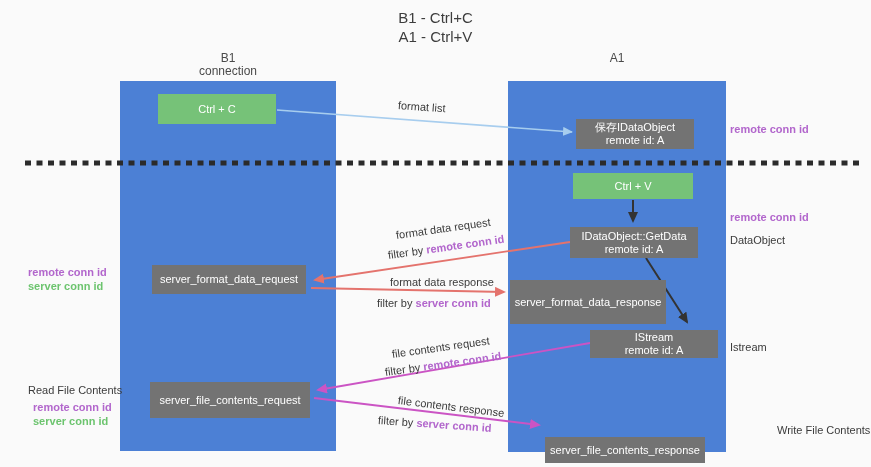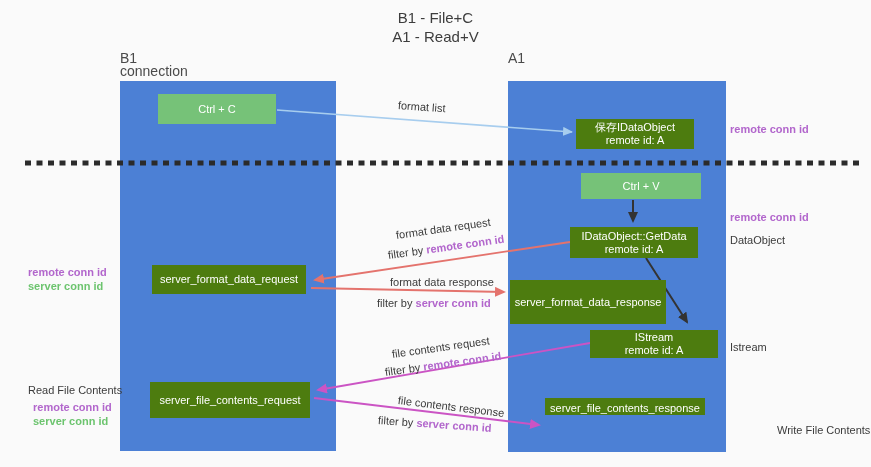--- a/index.html
+++ b/index.html
@@ -1,44 +1,44 @@
 <!DOCTYPE html>
 <html><head>
 <meta charset="utf-8">
 <style>
   * { margin:0; padding:0; box-sizing:border-box; }
   html,body { width:871px; height:467px; }
   body { background:#fafafa; font-family:"Liberation Sans","DejaVu Sans",sans-serif; overflow:hidden; }
   .stage { position:relative; width:871px; height:467px; background:#fafafa; }
   .title { position:absolute; top:8px; left:0; width:871px; text-align:center;
            font-size:15px; line-height:19px; color:#3d3d3d; }
-  .hdr { position:absolute; text-align:left; font-size:14px; line-height:13px; color:#4a4a4a; z-index:4; }
+  .hdr { position:absolute; text-align:center; font-size:12px; line-height:13px; color:#4a4a4a; z-index:4; }
   .col { position:absolute; background:#4c80d5; z-index:1; }
   svg.arrows { position:absolute; left:0; top:0; z-index:2; }
   .box { position:absolute; z-index:3; display:flex; flex-direction:column; align-items:center;
          justify-content:center; color:#ffffff; font-size:11px; line-height:13px; text-align:center;
          white-space:nowrap; }
-  .orange { background:#4d7c0f; }
+  .orange { background:#737373; }
   .green  { background:#76c278; }
   .small  { font-size:11px; }
   .lbl { position:absolute; z-index:4; font-size:11px; color:#3b3b3b; white-space:nowrap; }
   .purple { color:#b266cc; font-weight:bold; }
   .greent { color:#6cc46e; font-weight:bold; }
   .r-neg8 { transform:rotate(-8deg); transform-origin:left center; }
   .r-pos7 { transform:rotate(7deg);  transform-origin:left center; }
   .r-pos4 { transform:rotate(4deg);  transform-origin:left center; }
 </style>
 </head>
 <body>
 
 <div class="stage">
 
   <div class="title">
-    <div>B1 - File+C</div>
-    <div>A1 - Read+V</div>
+    <div>B1 - Ctrl+C</div>
+    <div>A1 - Ctrl+V</div>
   </div>
 
   <div class="hdr" style="left:120px; top:52px; width:216px;">
     <div>B1</div>
     <div>connection</div>
   </div>
   <div class="hdr" style="left:508px; top:52px; width:218px;">
     <div>A1</div>
   </div>
 
@@ -80,21 +80,21 @@
 
   <div class="box green" style="left:158px; top:94px; width:118px; height:30px;">
     <span>Ctrl + C</span>
   </div>
 
   <div class="box orange" style="left:576px; top:119px; width:118px; height:30px;">
     <span>保存IDataObject</span>
     <span>remote id: A</span>
   </div>
 
-  <div class="box green" style="left:573px; top:173px; width:120px; height:26px;margin-left:8px;">
+  <div class="box green" style="left:573px; top:173px; width:120px; height:26px;">
     <span>Ctrl + V</span>
   </div>
 
   <div class="box orange" style="left:570px; top:227px; width:128px; height:31px;">
     <span>IDataObject::GetData</span>
     <span>remote id: A</span>
   </div>
 
   <div class="box orange small" style="left:152px; top:265px; width:154px; height:29px;">
     <span>server_format_data_request</span>
@@ -106,21 +106,21 @@
 
   <div class="box orange" style="left:590px; top:330px; width:128px; height:28px;">
     <span>IStream</span>
     <span>remote id: A</span>
   </div>
 
   <div class="box orange small" style="left:150px; top:382px; width:160px; height:36px;">
     <span>server_file_contents_request</span>
   </div>
 
-  <div class="box orange small" style="left:545px; top:398px; width:160px; height:17px;justify-content:flex-end;">
+  <div class="box orange small" style="left:545px; top:437px; width:160px; height:26px;">
     <span>server_file_contents_response</span>
   </div>
 
   <div class="lbl r-pos4" style="left:398px; top:99px;">format list</div>
 
   <div class="lbl r-neg8" style="left:396px; top:229px;">format data request</div>
   <div class="lbl r-neg8" style="left:388px; top:249px;">
     <span>filter by </span><span class="purple">remote conn id</span>
   </div>
 

